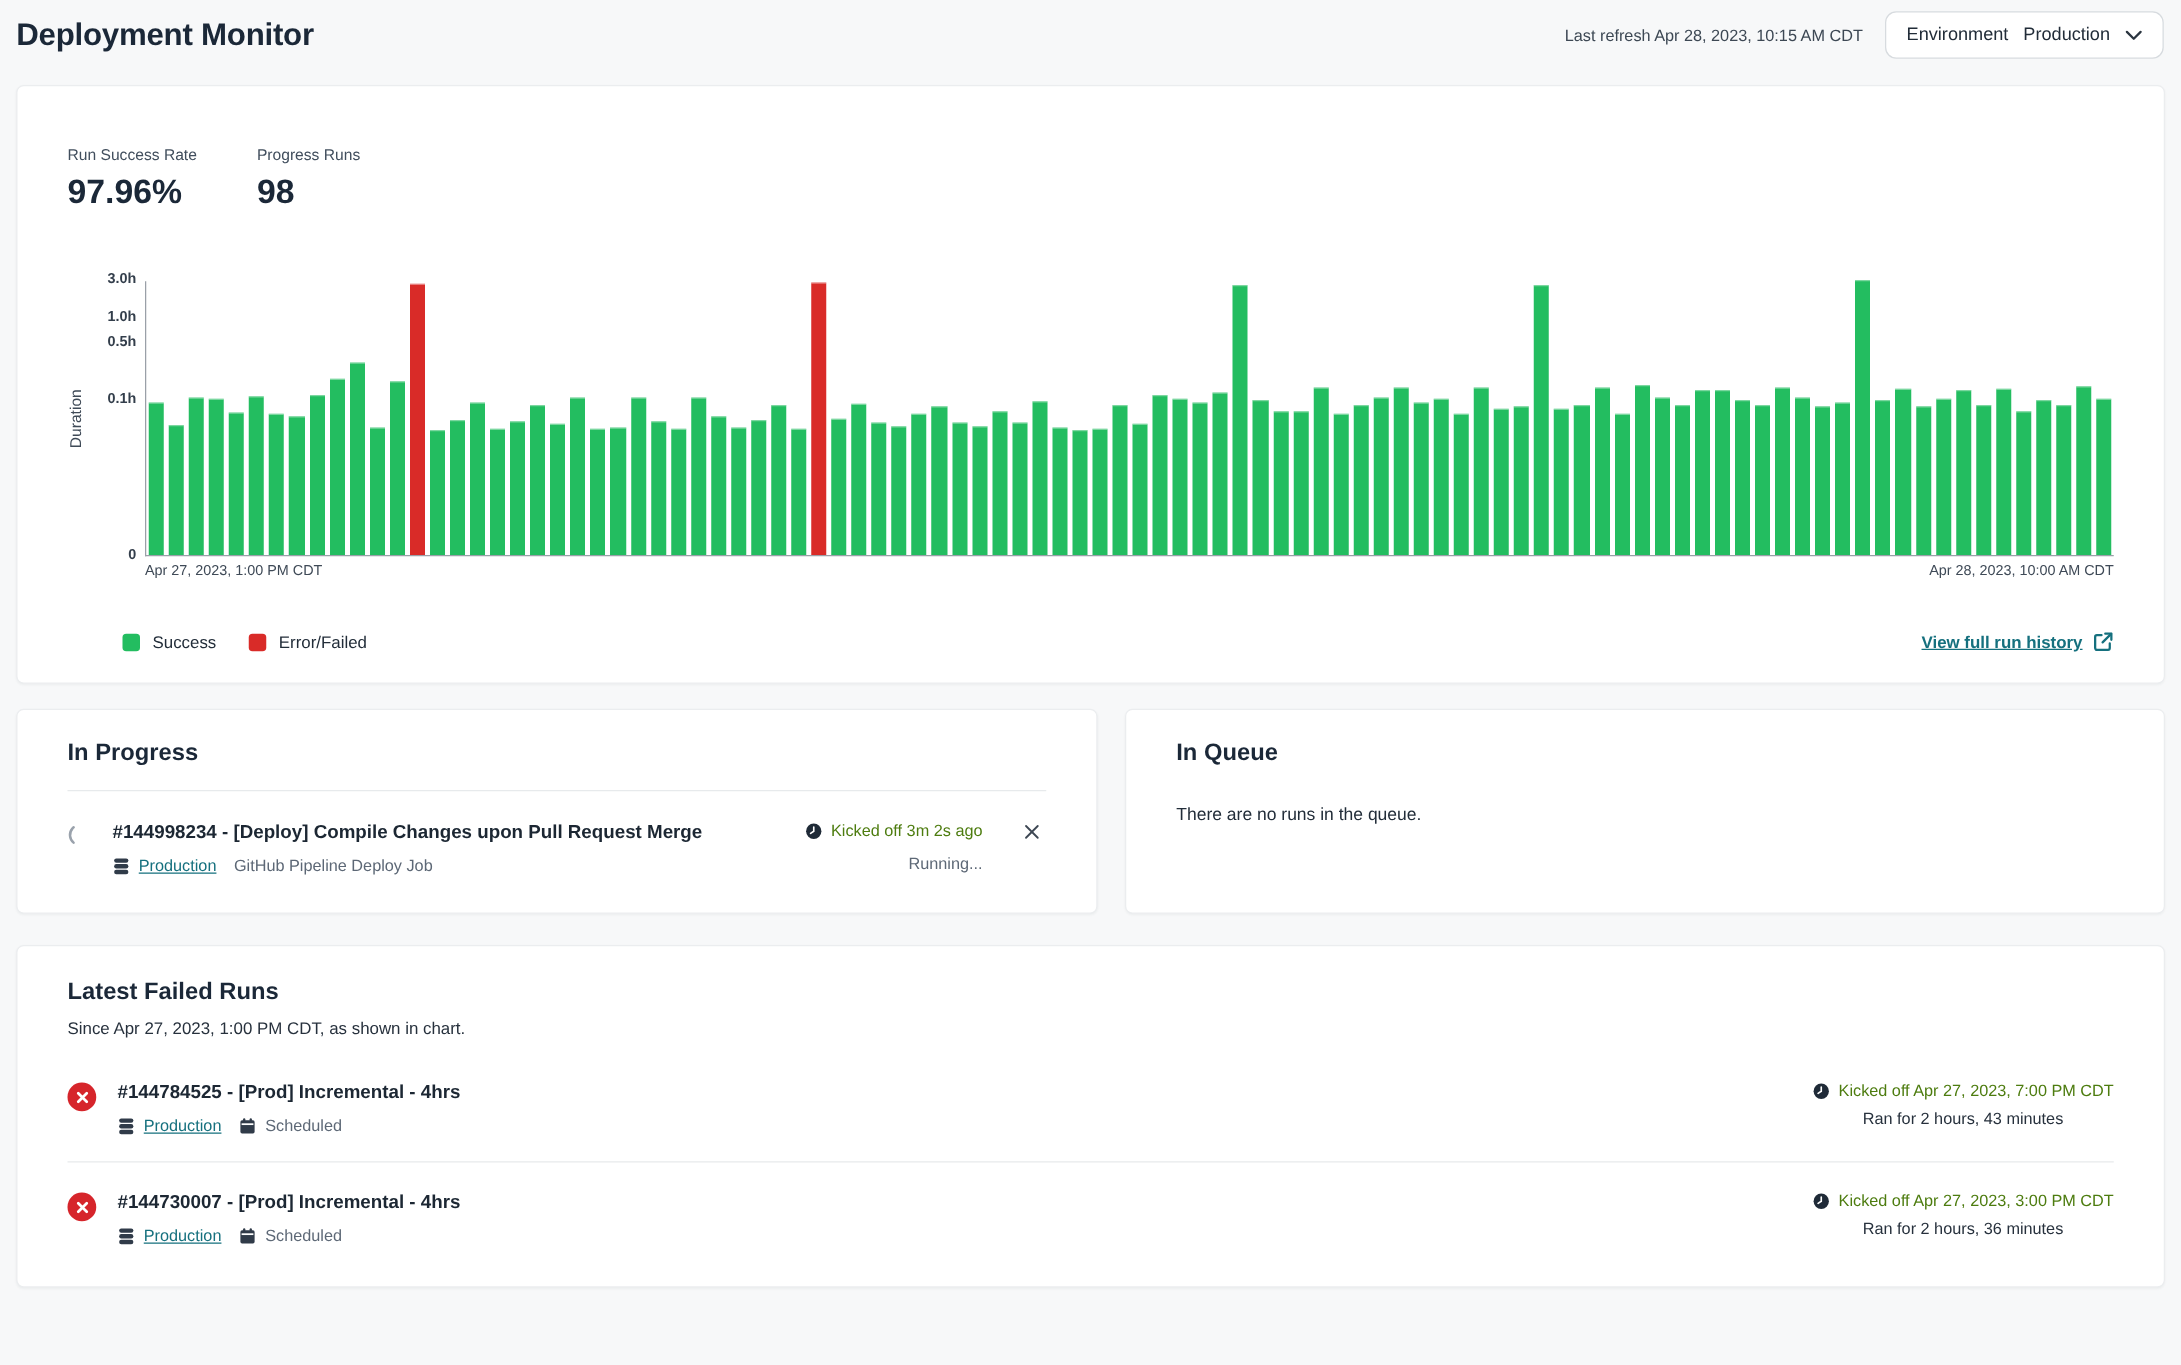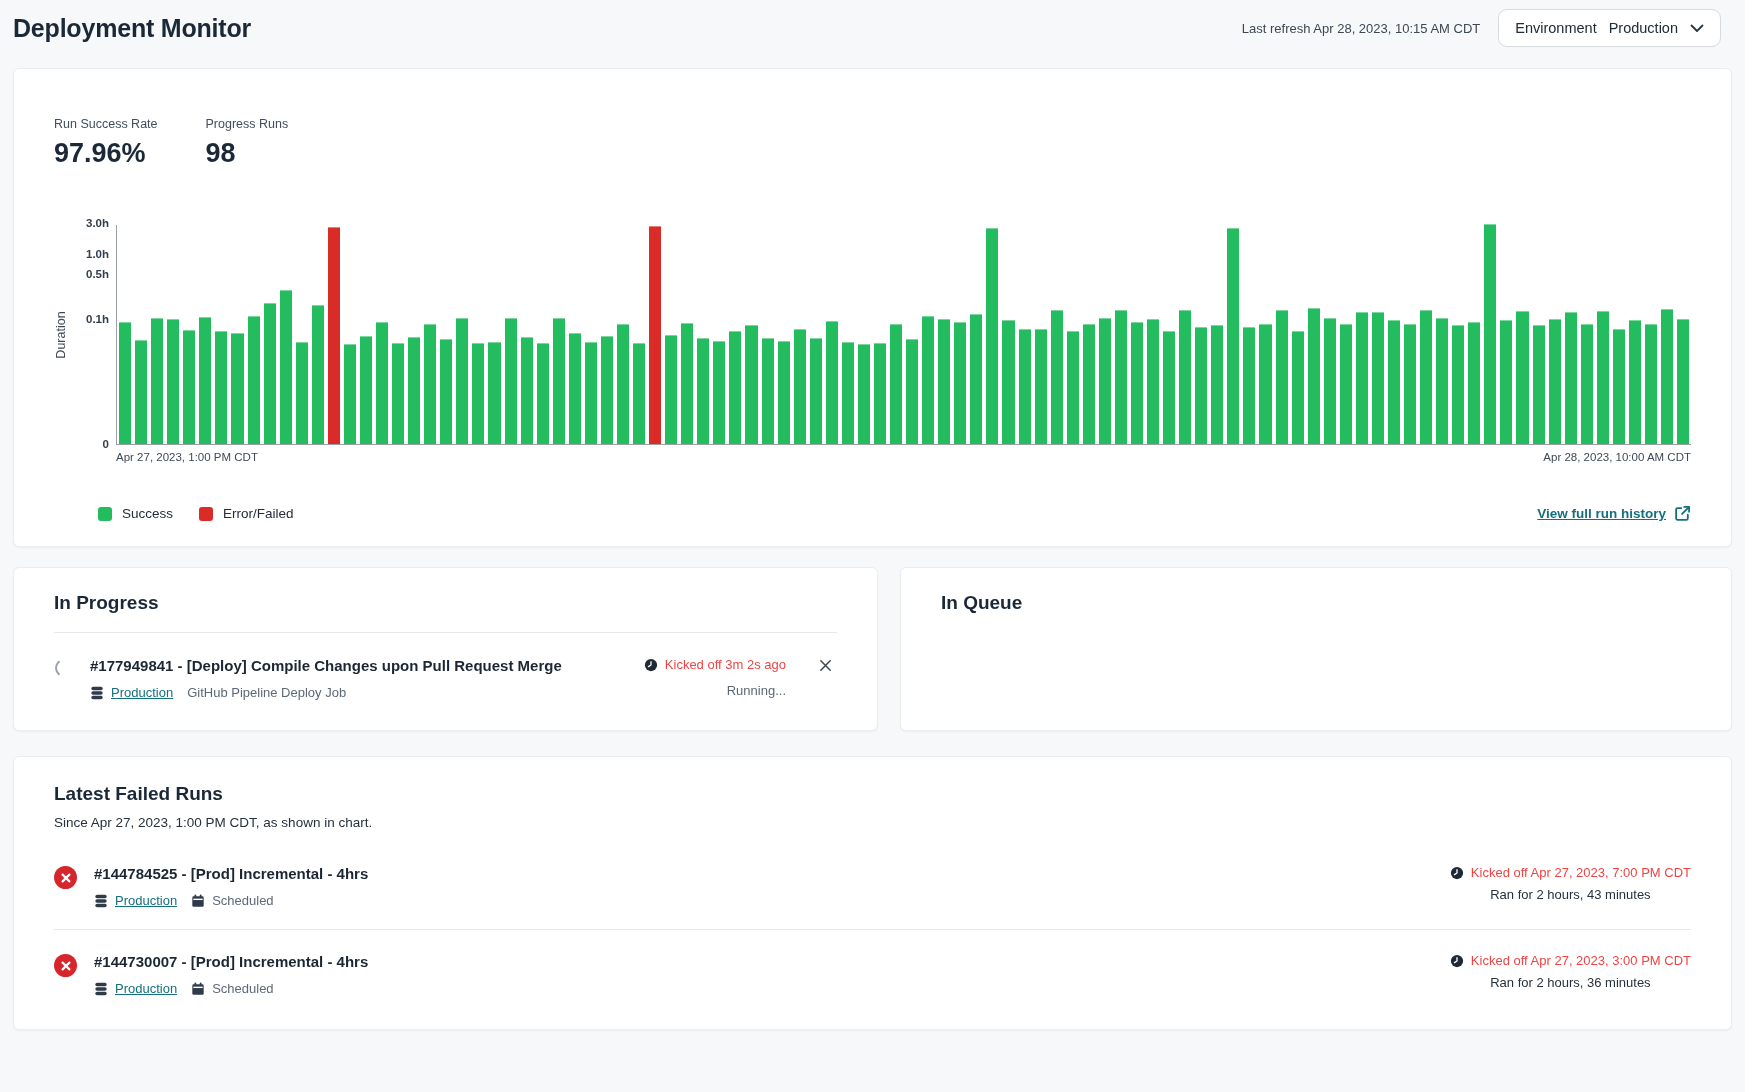--- a/index.html
+++ b/index.html
@@ -4,21 +4,21 @@
 <style>
   * { box-sizing: border-box; }
   html,body { margin:0; padding:0; }
   body {
     width:1745px; height:1092px; overflow:hidden;
     background:#f7f8f9;
     font-family:"Liberation Sans","DejaVu Sans",sans-serif;
     color:#1b2838;
   }
   
-  .page-header { display:flex; justify-content:space-between; align-items:center; padding:9px 24px 9px 13px; }
+  .page-header { display:flex; justify-content:space-between; align-items:center; padding:9px 14px 9px 13px; }
   .page-title { font-size:25px; font-weight:700; margin:0; color:#1b2838; letter-spacing:-.2px; }
   .header-right { display:flex; align-items:center; gap:18px; }
   .refresh-text { font-size:13px; color:#3d4854; }
   .env-select { display:flex; align-items:center; gap:12px; background:#fff; border:1px solid #d7dbdf; border-radius:9px; padding:10px 16px; font-size:14.5px; color:#212c38; cursor:pointer; font-family:inherit; }
   
   .card { background:#fff; border:1px solid #ebedef; border-radius:6px; box-shadow:0 1px 2px rgba(20,30,45,.05); }
   .card-recent { margin:12px 13px 0; padding:26px 40px 24px; }
   .card-head { display:flex; justify-content:space-between; align-items:center; }
   .section-title { font-size:19px; font-weight:700; margin:0; color:#1b2838; }
   .teal-link { display:flex; align-items:center; gap:8px; color:#15707e; font-size:13.5px; cursor:pointer; }
@@ -50,21 +50,21 @@
   .head-divider { border-bottom:1px solid #e7eaec; padding-bottom:18px; }
   .run-row { display:flex; align-items:flex-start; margin-top:24px; }
   .spinner-col { width:36px; padding-top:1px; }
   .run-main { flex:1; }
   .run-title { font-size:15px; font-weight:700; color:#1c2733; }
   .run-meta { display:flex; align-items:center; gap:14px; margin-top:11px; }
   .env-link { display:flex; align-items:center; gap:7px; font-size:13px; color:#15707e; cursor:pointer; }
   .env-link .link-text { text-decoration:underline; }
   .muted { font-size:13px; color:#5d6876; }
   .run-right { text-align:right; margin-left:12px; }
-  .kicked-line { display:flex; align-items:center; justify-content:flex-end; gap:7px; font-size:13px; color:#ef4444; }
+  .kicked-line { display:flex; align-items:center; justify-content:flex-end; gap:7px; font-size:13px; color:#4d7c0f; }
   .running-text { font-size:13px; color:#5d6876; margin-top:11px; }
   .close-btn { margin-left:28px; padding:1px 4px; cursor:pointer; background:none; border:none; }
   .empty-msg { margin-top:29px; font-size:14px; color:#222d39; }
   
   .card-failed { margin:25px 13px 0; padding:26px 40px 12px; }
   .subtitle { font-size:13.5px; color:#27313d; margin-top:10px; }
   .failed-list { margin-top:12px; }
   .failed-row { display:flex; align-items:flex-start; padding:23px 0 21px; }
   .failed-row + .failed-row { border-top:1px solid #e7eaec; }
   .badge-col { width:40px; padding-top:1px; }
@@ -249,21 +249,21 @@
     <div class="head-divider">
       <h2 class="section-title">In Progress</h2>
     </div>
     <div class="run-row">
       <div class="spinner-col">
         <svg width="20" height="20" viewBox="0 0 20 20">
             <circle cx="10" cy="10" r="8" fill="none" stroke="#9aa2ac" stroke-width="2" stroke-linecap="round" stroke-dasharray="14 37" transform="rotate(130 10 10)"></circle>
           </svg>
       </div>
       <div class="run-main">
-        <div class="run-title">#177949841 - [Deploy] Compile Changes upon Pull Request Merge</div>
+        <div class="run-title">#144998234 - [Deploy] Compile Changes upon Pull Request Merge</div>
         <div class="run-meta">
           <a class="env-link">
             <svg width="14" height="14" viewBox="0 0 16 16" fill="#303b49">
                 <rect x="1.5" y="0.8" width="13" height="4" rx="2"></rect>
                 <rect x="1.5" y="6" width="13" height="4" rx="2"></rect>
                 <rect x="1.5" y="11.2" width="13" height="4" rx="2"></rect>
               </svg>
             <span class="link-text">Production</span>
           </a>
           <span class="muted">GitHub Pipeline Deploy Job</span>
@@ -282,20 +282,21 @@
       <button class="close-btn">
         <svg width="15" height="15" viewBox="0 0 16 16" fill="none" stroke="#3d4753" stroke-width="1.6" stroke-linecap="round">
             <path d="M3 3l10 10M13 3L3 13"></path>
           </svg>
       </button>
     </div>
   </section>
 
   <section class="card card-queue">
     <h2 class="section-title">In Queue</h2>
+    <div class="empty-msg">There are no runs in the queue.</div>
   </section>
 </div>
 
 <section class="card card-failed">
   <h2 class="section-title">Latest Failed Runs</h2>
   <div class="subtitle">Since Apr 27, 2023, 1:00 PM CDT, as shown in chart.</div>
 
   <div class="failed-list">
     <div class="failed-row">
       <div class="badge-col">

